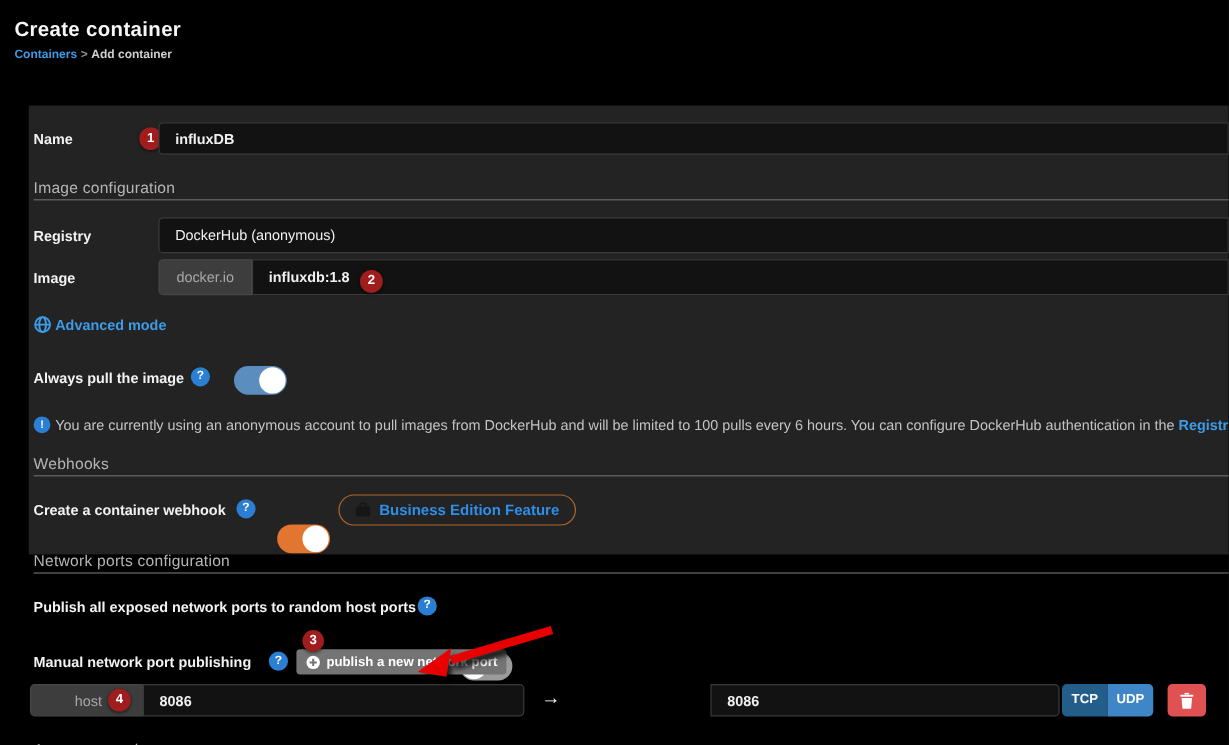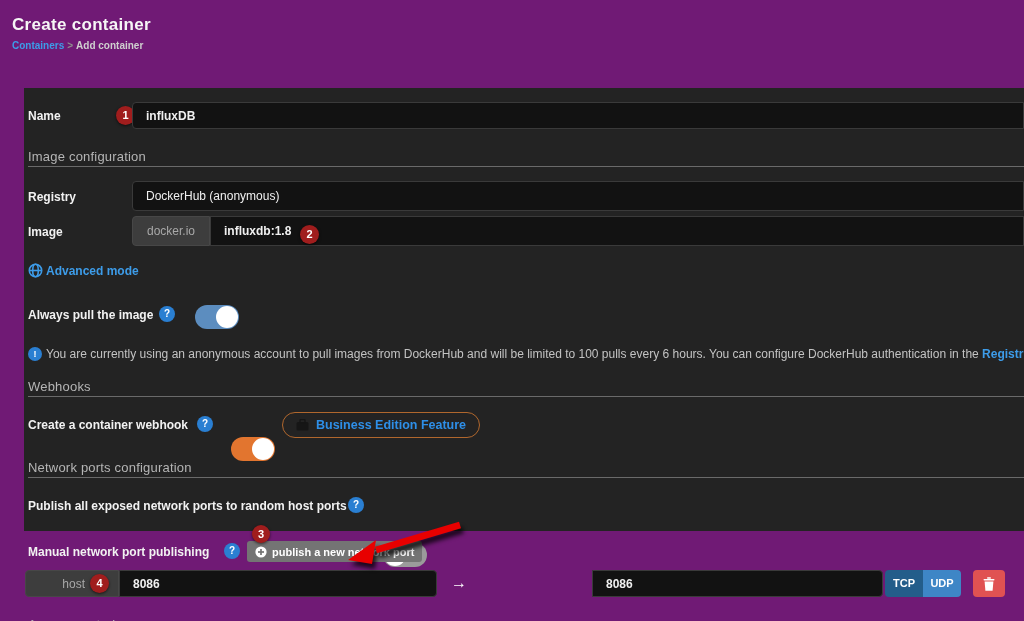--- a/index.html
+++ b/index.html
@@ -1,27 +1,27 @@
 <!DOCTYPE html>
 <html><head>
 <meta charset="utf-8">
 <style>
   html,body{margin:0;padding:0;background:#151515;}
-  .page{position:relative;width:1024px;height:621px;background:#701a75;overflow:hidden;
+  .page{position:relative;width:1024px;height:621px;background:#000000;overflow:hidden;
         font-family:"Liberation Sans",sans-serif;-webkit-font-smoothing:antialiased;}
   .abs{position:absolute;}
 
   
   .page-title{left:12px;top:15px;font-size:17px;font-weight:bold;color:#f6f6f6;letter-spacing:.3px;}
   .breadcrumb{left:12px;top:40px;font-size:10px;font-weight:bold;color:#cfcfcf;}
   .breadcrumb .lnk{color:#3d9ce9;cursor:pointer;}
   .breadcrumb .sep{color:#8f8f8f;margin:0 3px;}
 
   
-  .card{left:24px;top:88px;width:1000px;height:443px;background:#232323;}
+  .card{left:24px;top:88px;width:1000px;height:374px;background:#232323;}
 
   .lbl{font-size:12px;font-weight:bold;color:#f2f2f2;}
   .sec-h{font-size:13px;color:#b5b5b5;letter-spacing:.2px;}
   .hr{border-top:1px solid #6a6a6a;height:0;}
 
   .input{background:#121212;border:1px solid #3a3a3a;box-sizing:border-box;color:#f0f0f0;
          font-size:12px;display:flex;align-items:center;padding-left:13px;}
   .input.bold{font-weight:bold;}
   .prepend{background:#3d3d3d;border:1px solid #474747;box-sizing:border-box;color:#a8a8a8;
            font-size:12px;display:flex;align-items:center;}

